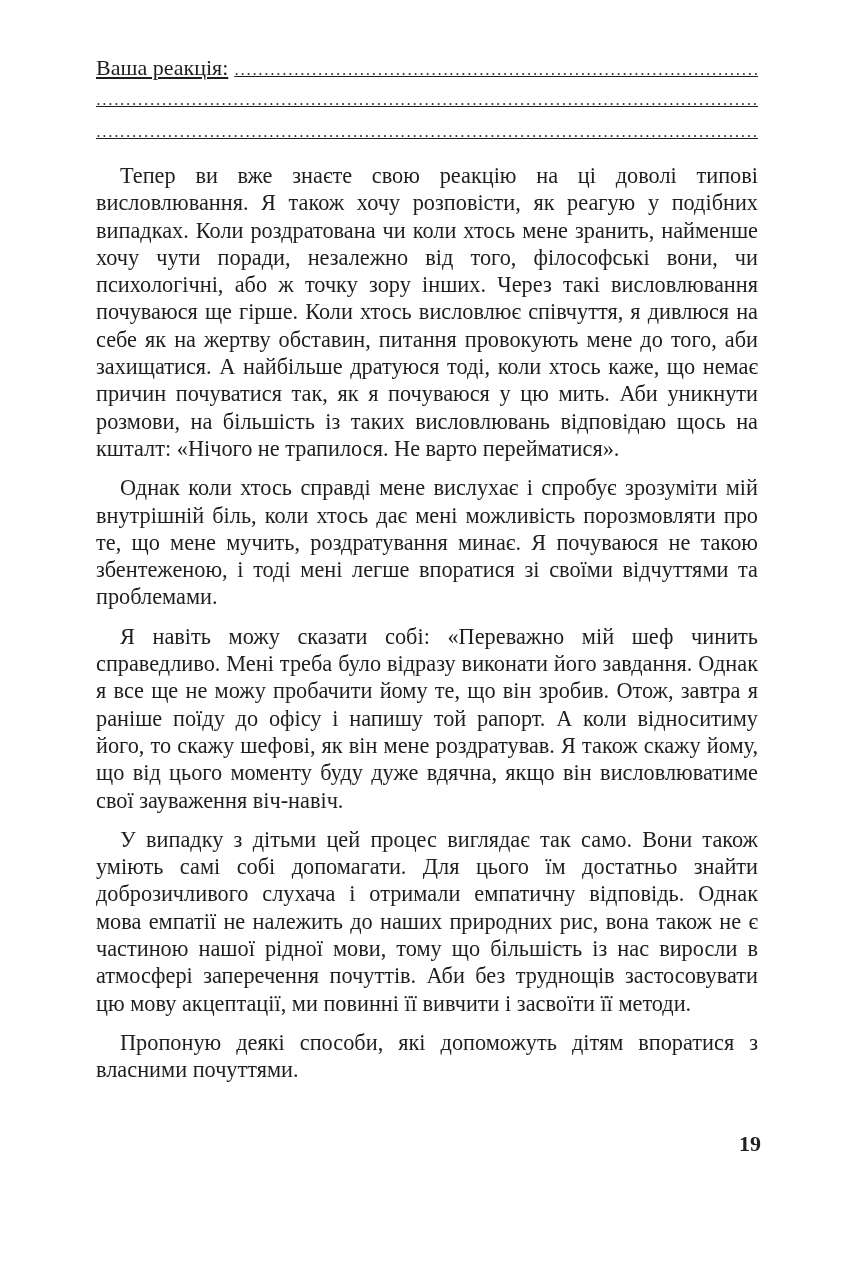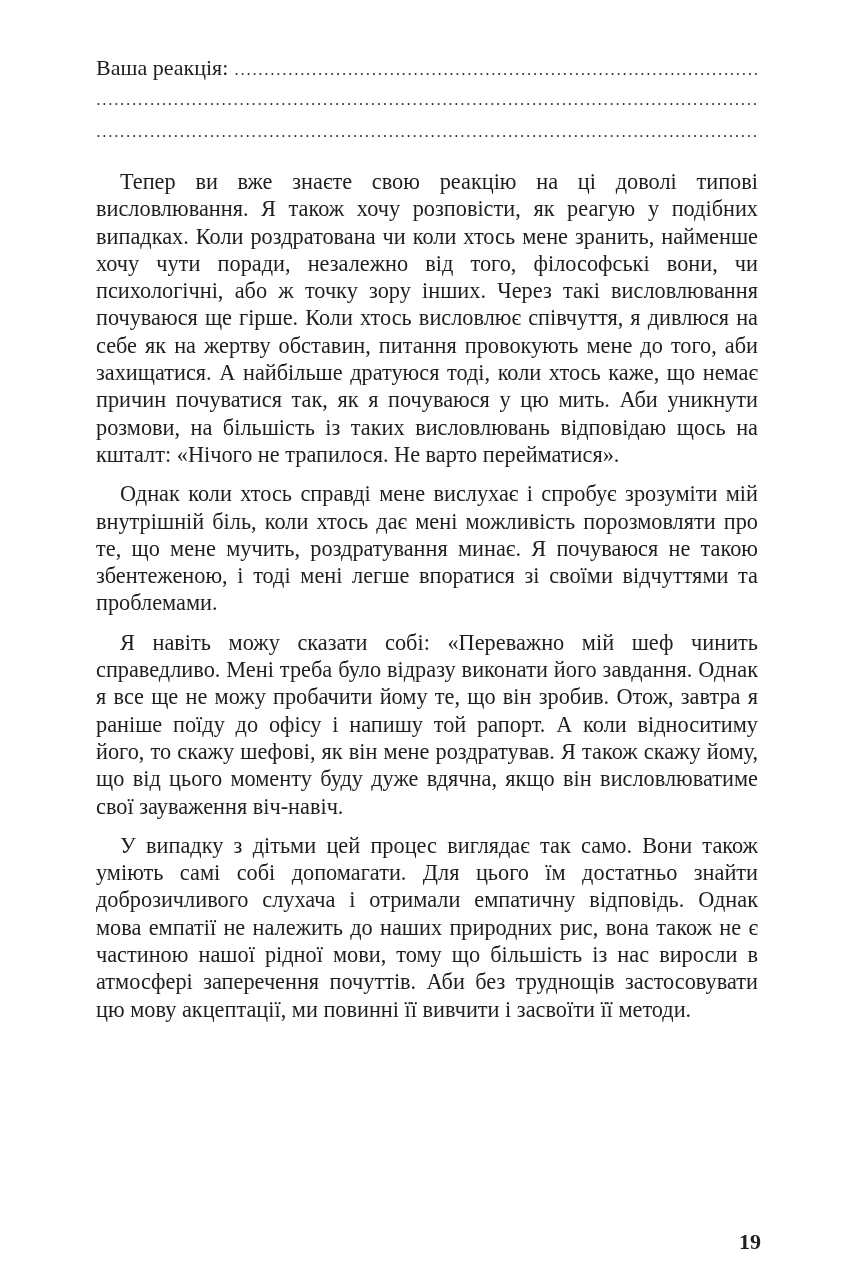--- a/index.html
+++ b/index.html
@@ -38,35 +38,36 @@
       font-size: 22px;
     }
     .dots {
       flex: 1 1 auto;
       overflow: hidden;
       font-size: 15px;
       letter-spacing: 1.2px;
       color: #333;
     }
     .answers {
-      margin-bottom: 20px;
+      margin-bottom: 14px;
+      text-decoration: underline;
     }
     p.para {
       margin: 12px 0 6px 0;
       text-indent: 24px;
       text-align: justify;
       font-family: "Liberation Serif", serif;
       font-size: 22.3px;
       line-height: 27.3px;
       hyphens: none;
     }
     .page-number {
       position: absolute;
       right: 98px;
-      top: 1229px;
+      top: 1131px;
       font-family: "Liberation Serif", serif;
       font-weight: bold;
       font-size: 22px;
       color: #222;
     }
   </style>
 </head>
 <body>
 
 <div class="page">
@@ -80,15 +81,16 @@
     </div>
     <div class="answer-line">
       <span class="dots">....................................................................................................................................</span>
     </div>
   </div>
 
   <p class="para">Тепер ви вже знаєте свою реакцію на ці доволі типові висловлювання. Я також хочу розповісти, як реагую у подібних випадках. Коли роздратована чи коли хтось мене зранить, найменше хочу чути поради, незалежно від того, філософські вони, чи психологічні, або ж точку зору інших. Через такі висловлювання почуваюся ще гірше. Коли хтось висловлює співчуття, я дивлюся на себе як на жертву обставин, питання провокують мене до того, аби захищатися. А найбільше дратуюся тоді, коли хтось каже, що немає причин почуватися так, як я почуваюся у цю мить. Аби уникнути розмови, на більшість із таких висловлювань відповідаю щось на кшталт: «Нічого не трапилося. Не варто перейматися».</p>
   <p class="para">Однак коли хтось справді мене вислухає і спробує зрозуміти мій внутрішній біль, коли хтось дає мені можливість порозмовляти про те, що мене мучить, роздратування минає. Я почуваюся не такою збентеженою, і тоді мені легше впоратися зі своїми відчуттями та проблемами.</p>
   <p class="para">Я навіть можу сказати собі: «Переважно мій шеф чинить справедливо. Мені треба було відразу виконати його завдання. Однак я все ще не можу пробачити йому те, що він зробив. Отож, завтра я раніше поїду до офісу і напишу той рапорт. А коли відноситиму його, то скажу шефові, як він мене роздратував. Я також скажу йому, що від цього моменту буду дуже вдячна, якщо він висловлюватиме свої зауваження віч-навіч.</p>
   <p class="para">У випадку з дітьми цей процес виглядає так само. Вони також уміють самі собі допомагати. Для цього їм достатньо знайти доброзичливого слухача і отримали емпатичну відповідь. Однак мова емпатії не належить до наших природних рис, вона також не є частиною нашої рідної мови, тому що більшість із нас виросли в атмосфері заперечення почуттів. Аби без труднощів застосовувати цю мову акцептації, ми повинні її вивчити і засвоїти її методи.</p>
+  <p class="para">Пропоную деякі способи, які допоможуть дітям впоратися з власними почуттями.</p>
 </div>
 
 <div class="page-number">19</div>
 
 </body></html>

